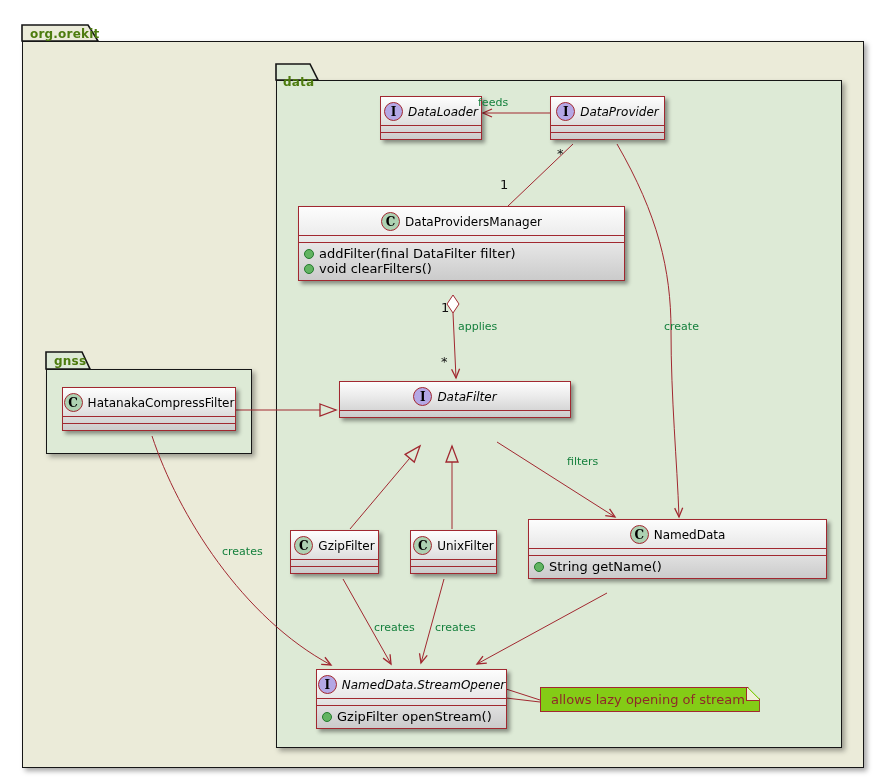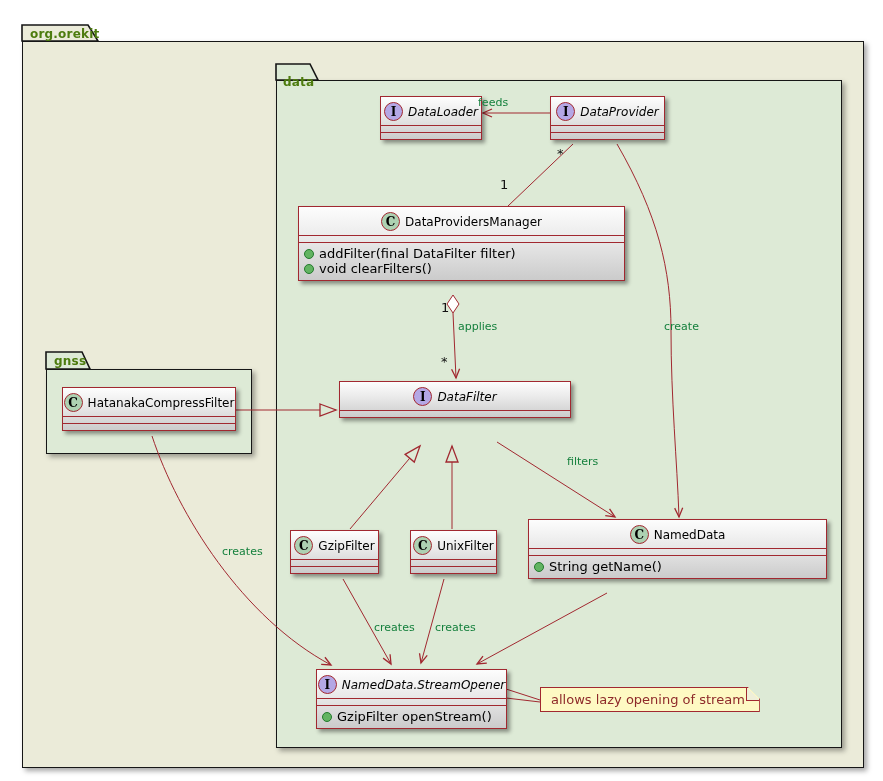--- a/index.html
+++ b/index.html
@@ -44,21 +44,21 @@
   .cb-methods { border-top:1px solid #A12830; padding:3px 5px 4px 5px; }
   .m-row { display:flex; align-items:center; gap:5px; line-height:15px;
            font-size:13px; white-space:nowrap; color:#000; }
   .m-dot { width:8px; height:8px; border-radius:50%; flex:0 0 8px;
            background:#62B462; border:1px solid #237A2D; }
   
   .edge-label { position:absolute; z-index:4; font-size:11px; color:#15803d; white-space:nowrap; }
   .mult-label { position:absolute; z-index:4; font-size:13px; color:#111; }
   
   .note {
-    position:absolute; z-index:3; background:#fef9c3; border:1px solid #A12830;
+    position:absolute; z-index:3; background:#84cc16; border:1px solid #A12830;
     box-shadow:3px 3px 4px rgba(0,0,0,0.35); padding:4px 14px 4px 10px;
     font-size:13px; color:#8E2A2A; white-space:nowrap;
     clip-path:polygon(0 0, calc(100% - 12px) 0, 100% 12px, 100% 100%, 0 100%);
   }
   .note-fold {
     position:absolute; top:0; right:0; width:12px; height:12px;
     background:linear-gradient(225deg, rgba(0,0,0,0) 50%, #EFEFD9 50%);
     border-left:1px solid #A12830; border-bottom:1px solid #A12830;
   }
 </style>

